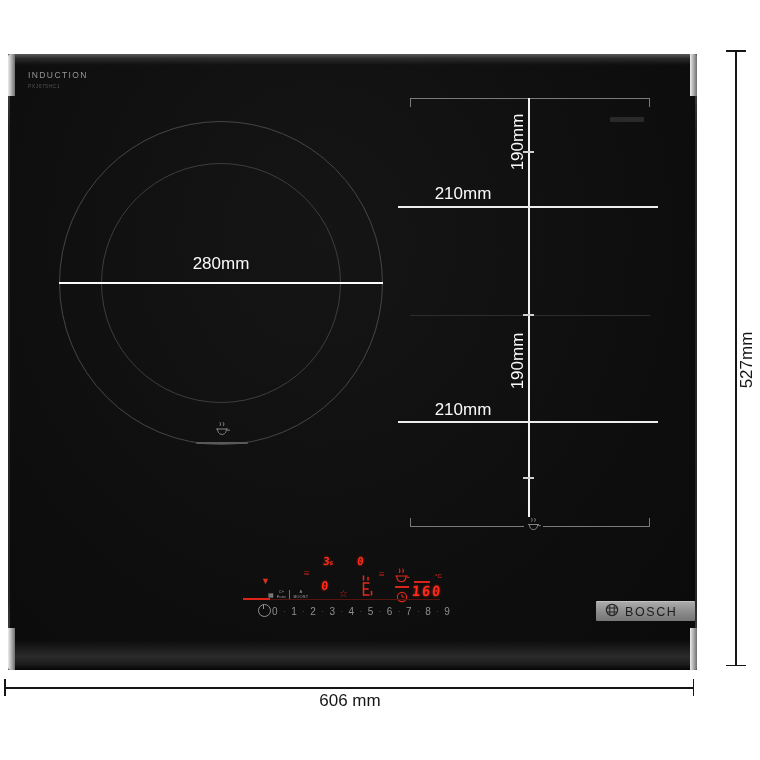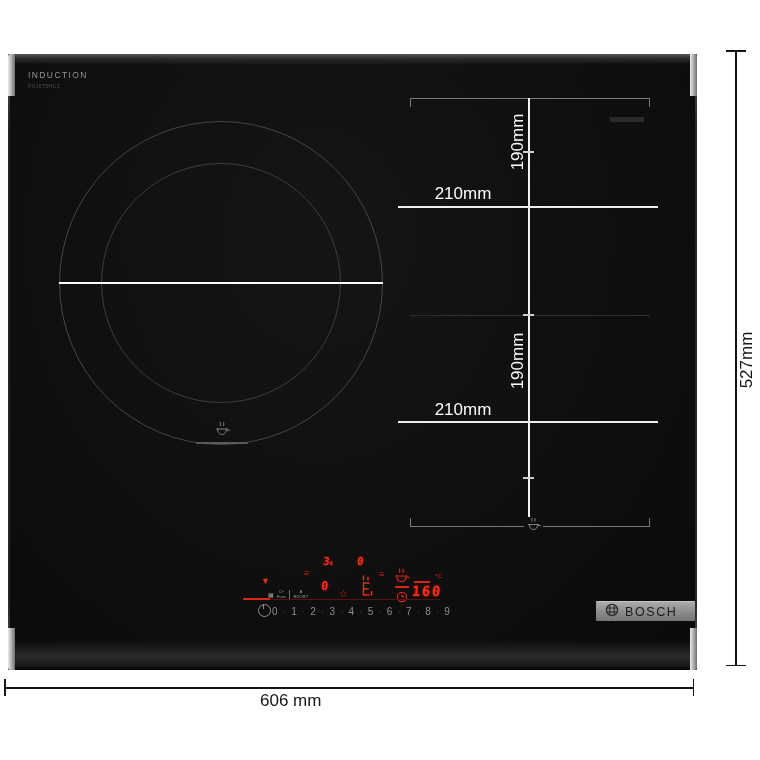--- a/index.html
+++ b/index.html
@@ -98,21 +98,21 @@
     background:linear-gradient(180deg,#ababab 0%,#8d8d8d 50%,#767676 100%);
     display:flex;align-items:center;gap:6px;padding-left:9px;box-sizing:border-box;
     border-top:1px solid #c2c2c2;}
   [data-name="brand-badge-text"]{font-size:12.5px;font-weight:400;color:#1d1d1d;letter-spacing:1.6px;}
 
   
   .dimink{background:#151515;}
   [data-name="overall-width-line"]{left:4px;top:687px;width:690px;height:1.5px;}
   [data-name="overall-width-tick-left"]{left:4px;top:679px;width:1.5px;height:17px;}
   [data-name="overall-width-tick-right"]{left:692.5px;top:679px;width:1.5px;height:17px;}
-  [data-name="overall-width-label"]{left:260px;top:691px;width:200px;font-size:17px;color:#161616;}
+  [data-name="overall-width-label"]{left:250px;top:691px;width:200px;text-align:center;font-size:17px;color:#161616;}
   [data-name="overall-depth-line"]{left:735px;top:50px;width:1.5px;height:616px;}
   [data-name="overall-depth-tick-top"]{left:726px;top:50px;width:20px;height:1.5px;}
   [data-name="overall-depth-tick-bottom"]{left:726px;top:664.5px;width:20px;height:1.5px;}
   [data-name="overall-depth-label"]{left:707px;top:350px;width:80px;height:20px;text-align:center;font-size:17px;color:#161616;}
 </style>
 </head>
 <body>
 
 <div class="abs" data-name="induction-hob">
   <div class="abs" data-name="hob-top-sheen"></div>
@@ -132,20 +132,21 @@
   <div class="abs" data-name="left-zone-front-tick"></div>
   <span class="abs" data-name="pan-symbol-left">
     <svg width="16" height="16" viewBox="0 0 16 16" fill="none" stroke="#848484" stroke-width="1" stroke-linecap="round">
       <path d="M6 1.5 c.9 1 .9 2.2 0 3.2"></path>
         <path d="M9.3 1.5 c.9 1 .9 2.2 0 3.2"></path>
       <path d="M2.5 8 h11"></path>
         <path d="M3.6 8 c0 3.6 1.8 5.4 4.4 5.4 c2.6 0 4.4 -1.8 4.4 -5.4"></path>
       <path d="M13.5 9.2 h2"></path>
     </svg>
   </span>
+  <div class="abs dim-label" data-name="zone-diameter-label">280mm</div>
   <div class="abs" data-name="zone-diameter-line"></div>
 
   <div class="abs bracket" data-name="flex-zone-top-bracket"></div>
   <div class="abs bracket" data-name="flex-zone-bottom-bracket"></div>
   <div class="abs" data-name="flex-zone-divider"></div>
   <div class="abs" data-name="flex-zone-center-line"></div>
   <div class="abs vtick" data-name="center-line-tick-1"></div>
   <div class="abs vtick" data-name="center-line-tick-2"></div>
   <div class="abs vtick" data-name="center-line-tick-3"></div>
   <div class="abs dim-label rot" data-name="flex-top-depth-label">190mm</div>

